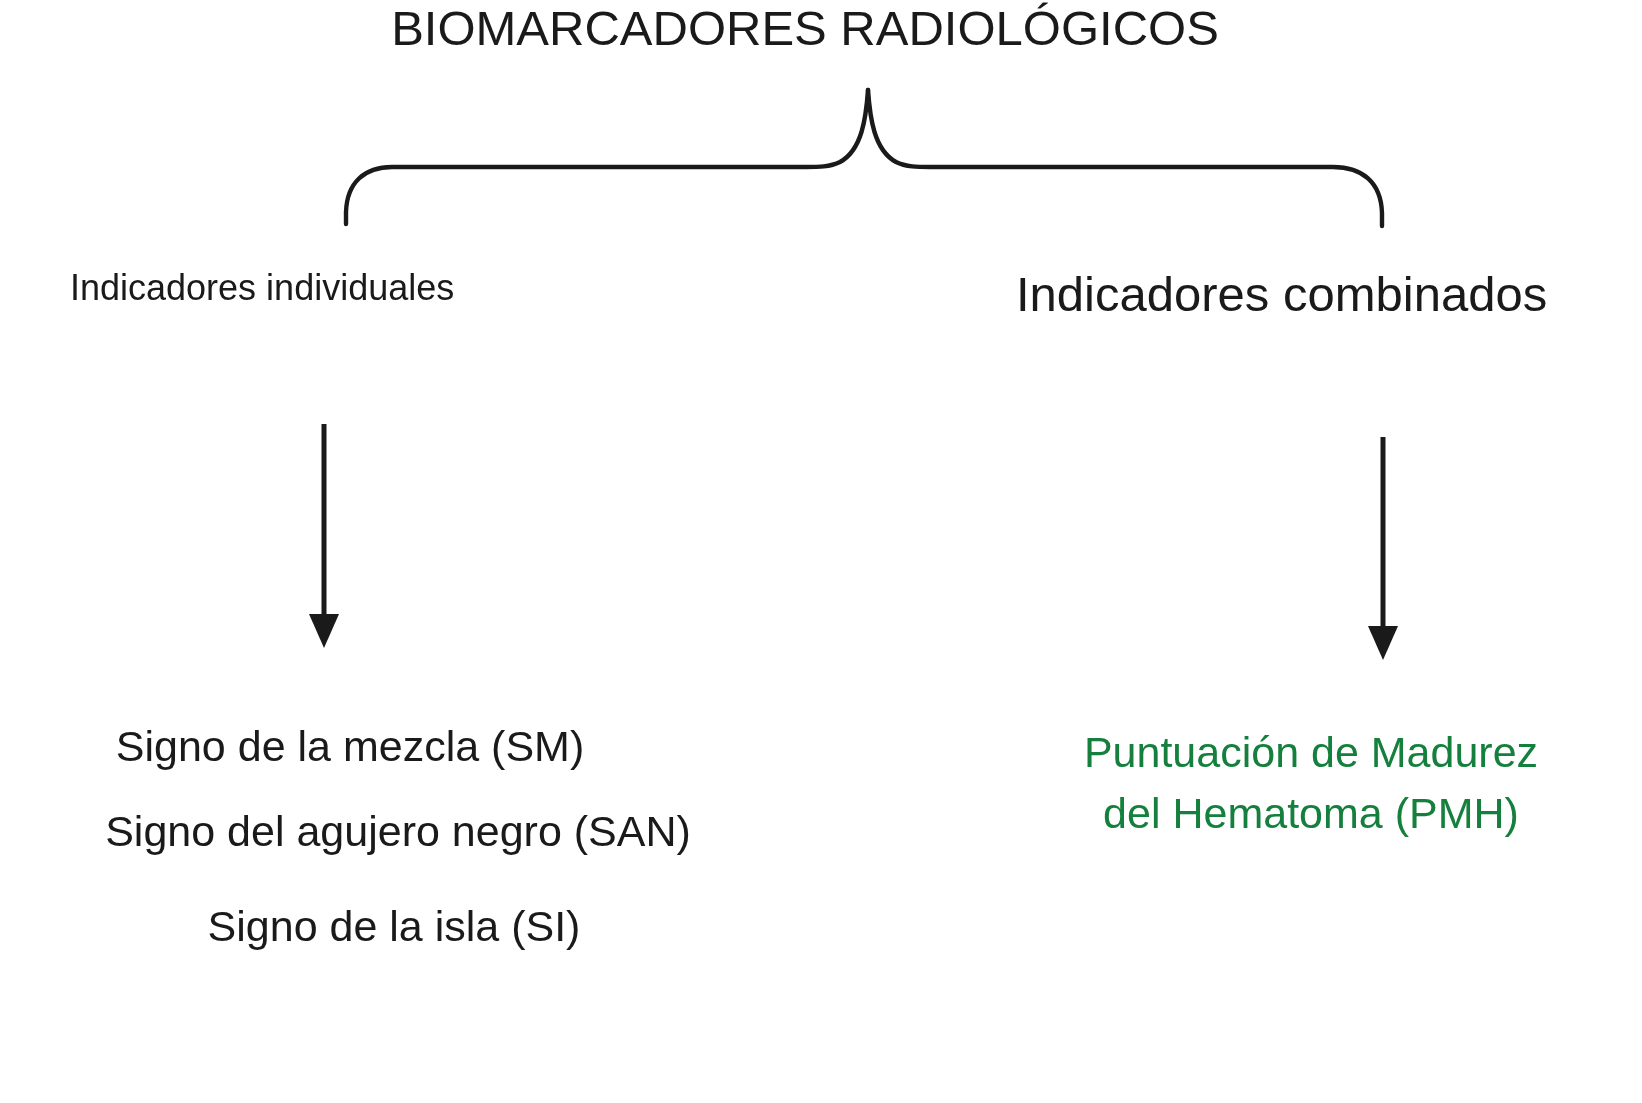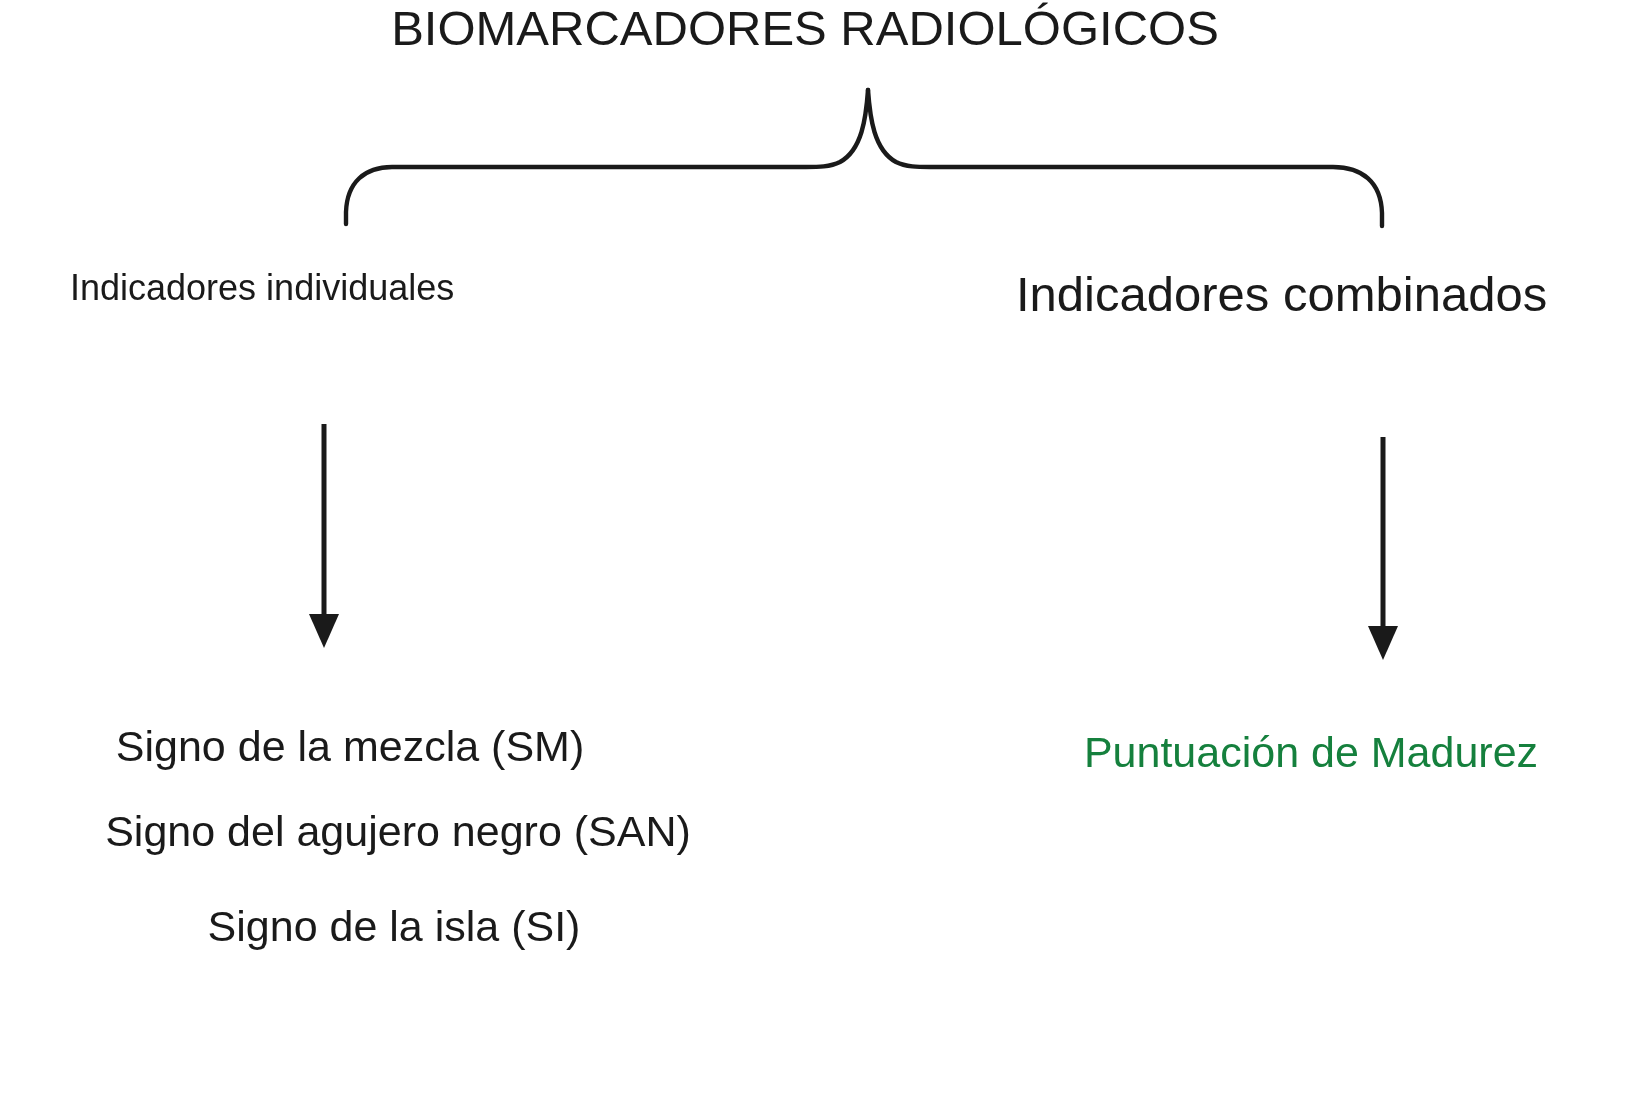--- a/index.html
+++ b/index.html
@@ -111,15 +111,16 @@
 
   <div class="txt leaf" id="leaf-left-0">Signo de la mezcla (SM)</div>
 
   <div class="txt leaf" id="leaf-left-1">Signo del agujero negro (SAN)</div>
 
   <div class="txt leaf" id="leaf-left-2">Signo de la isla (SI)</div>
 
 
   <div id="leaf-right-block">
     <div>Puntuación de Madurez</div>
+    <div>del Hematoma (PMH)</div>
   </div>
 
 </div>
 
 </body></html>

